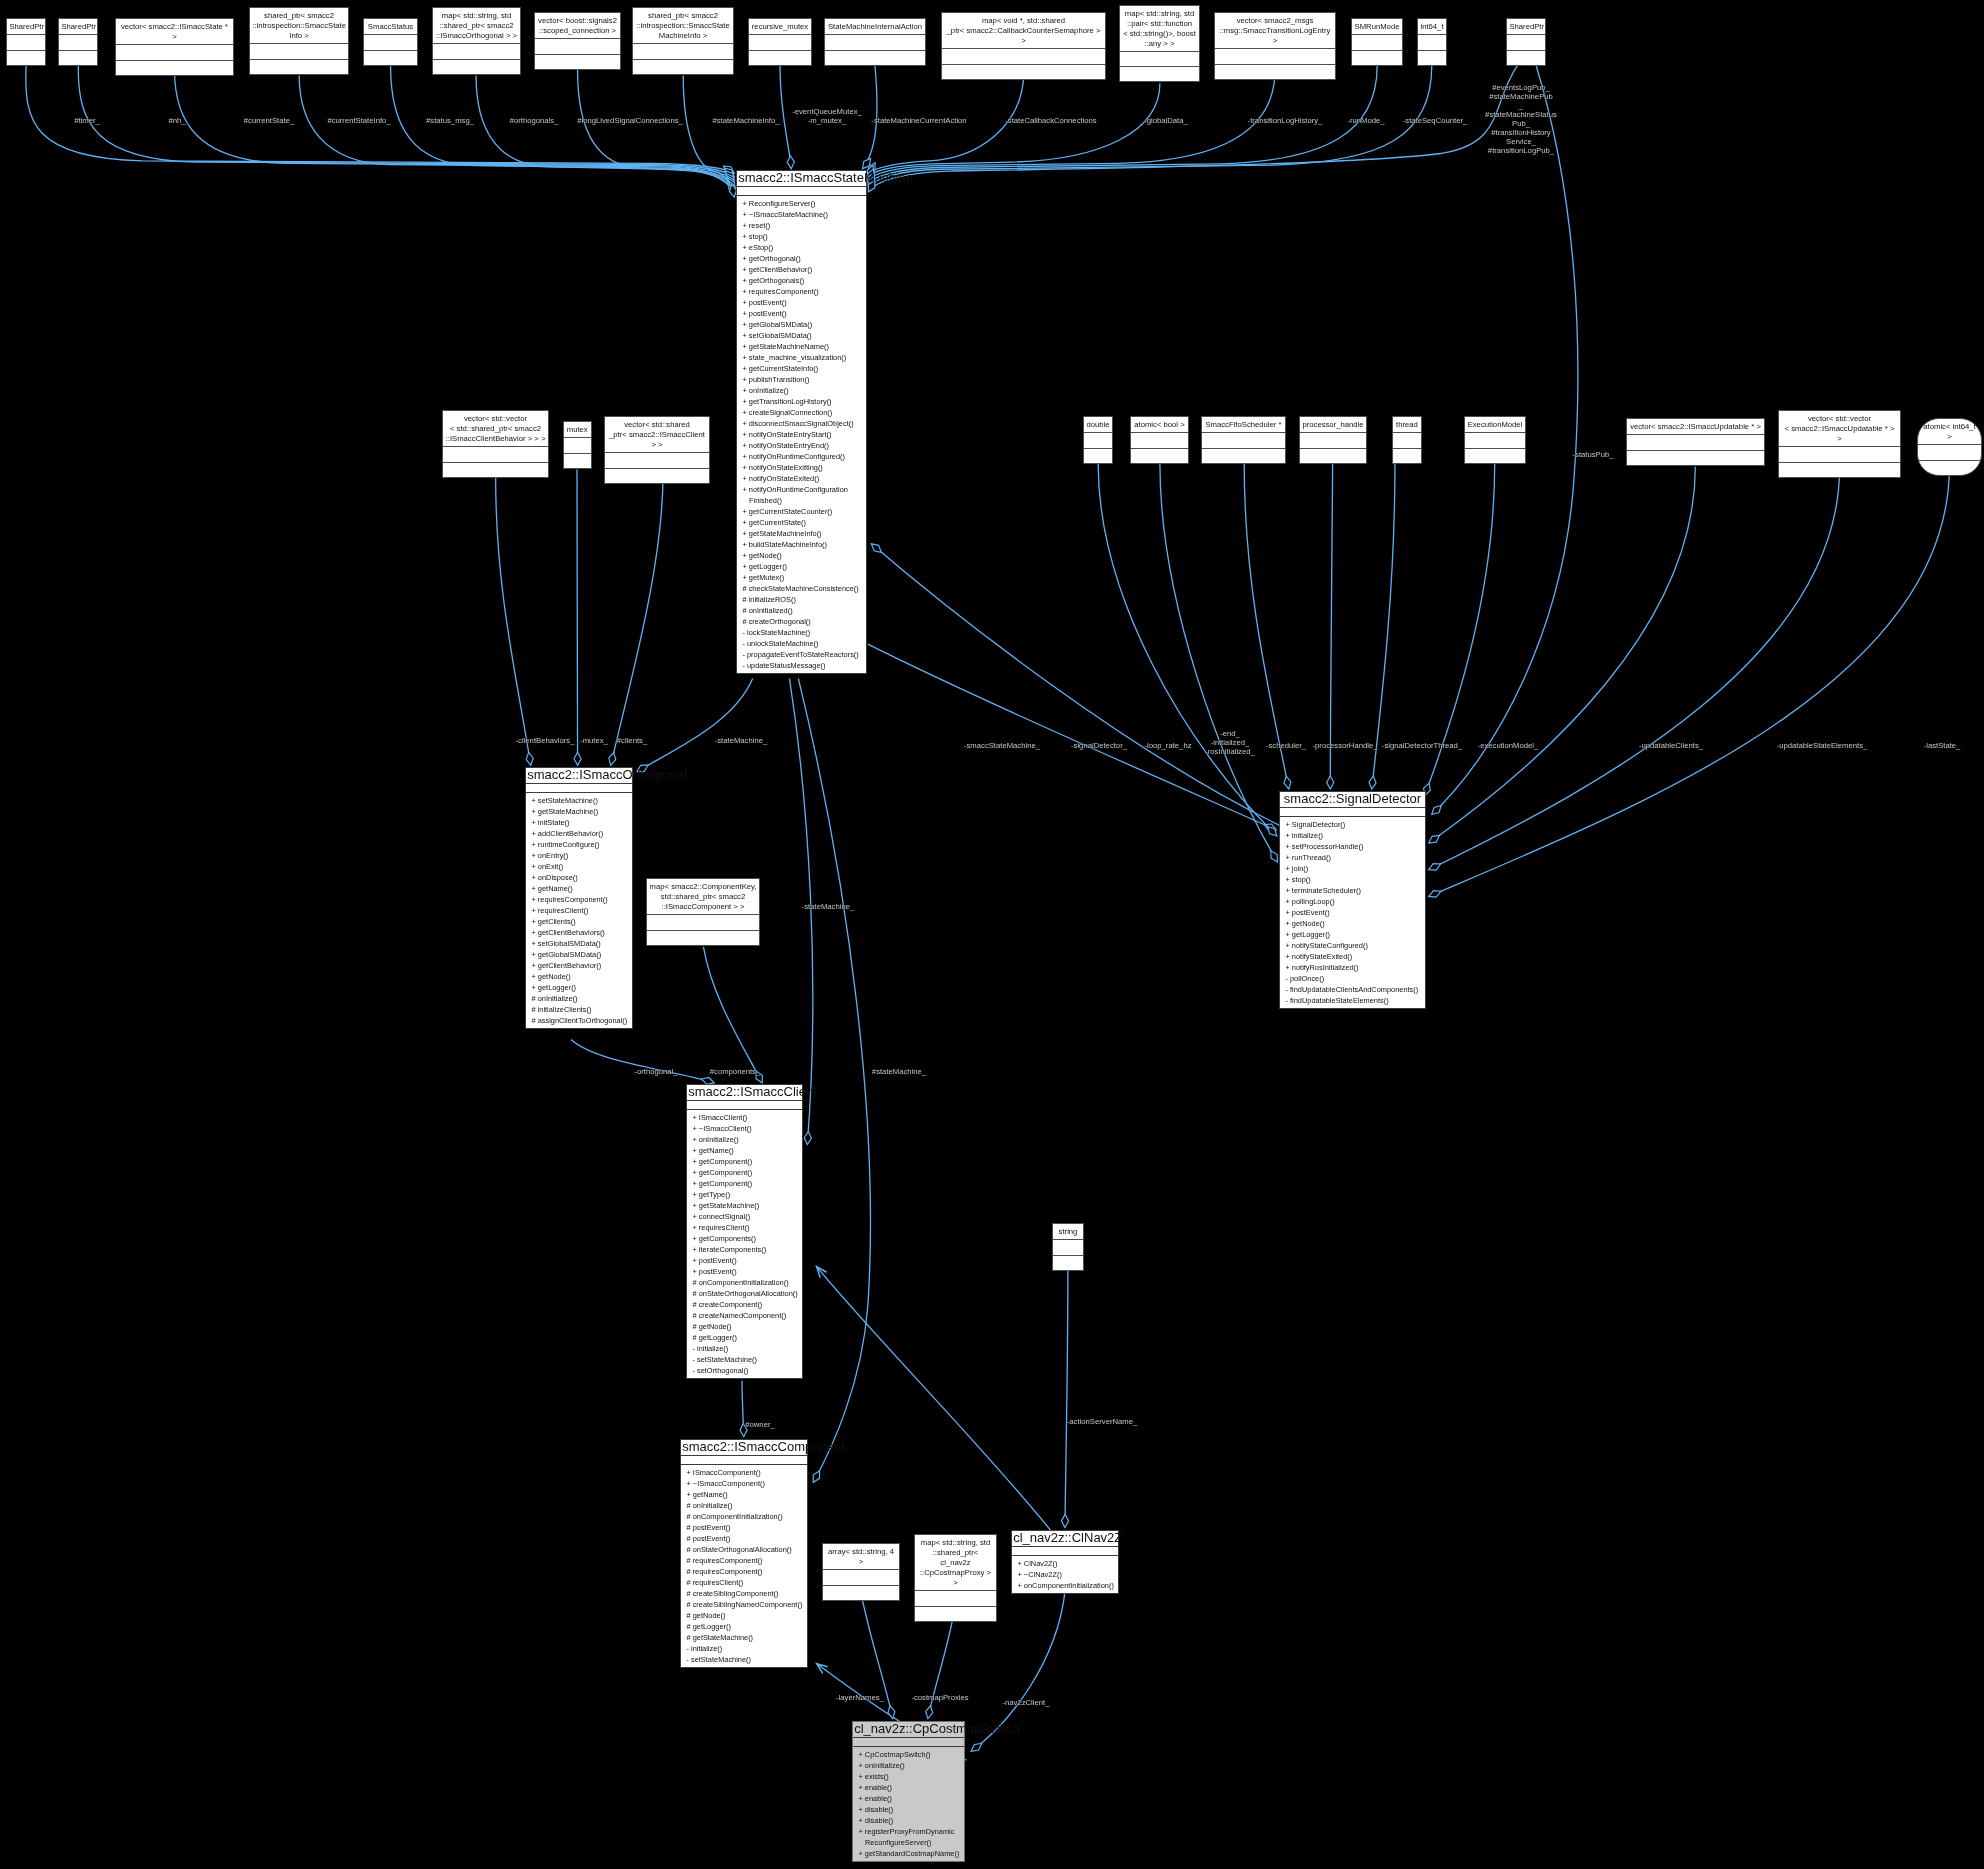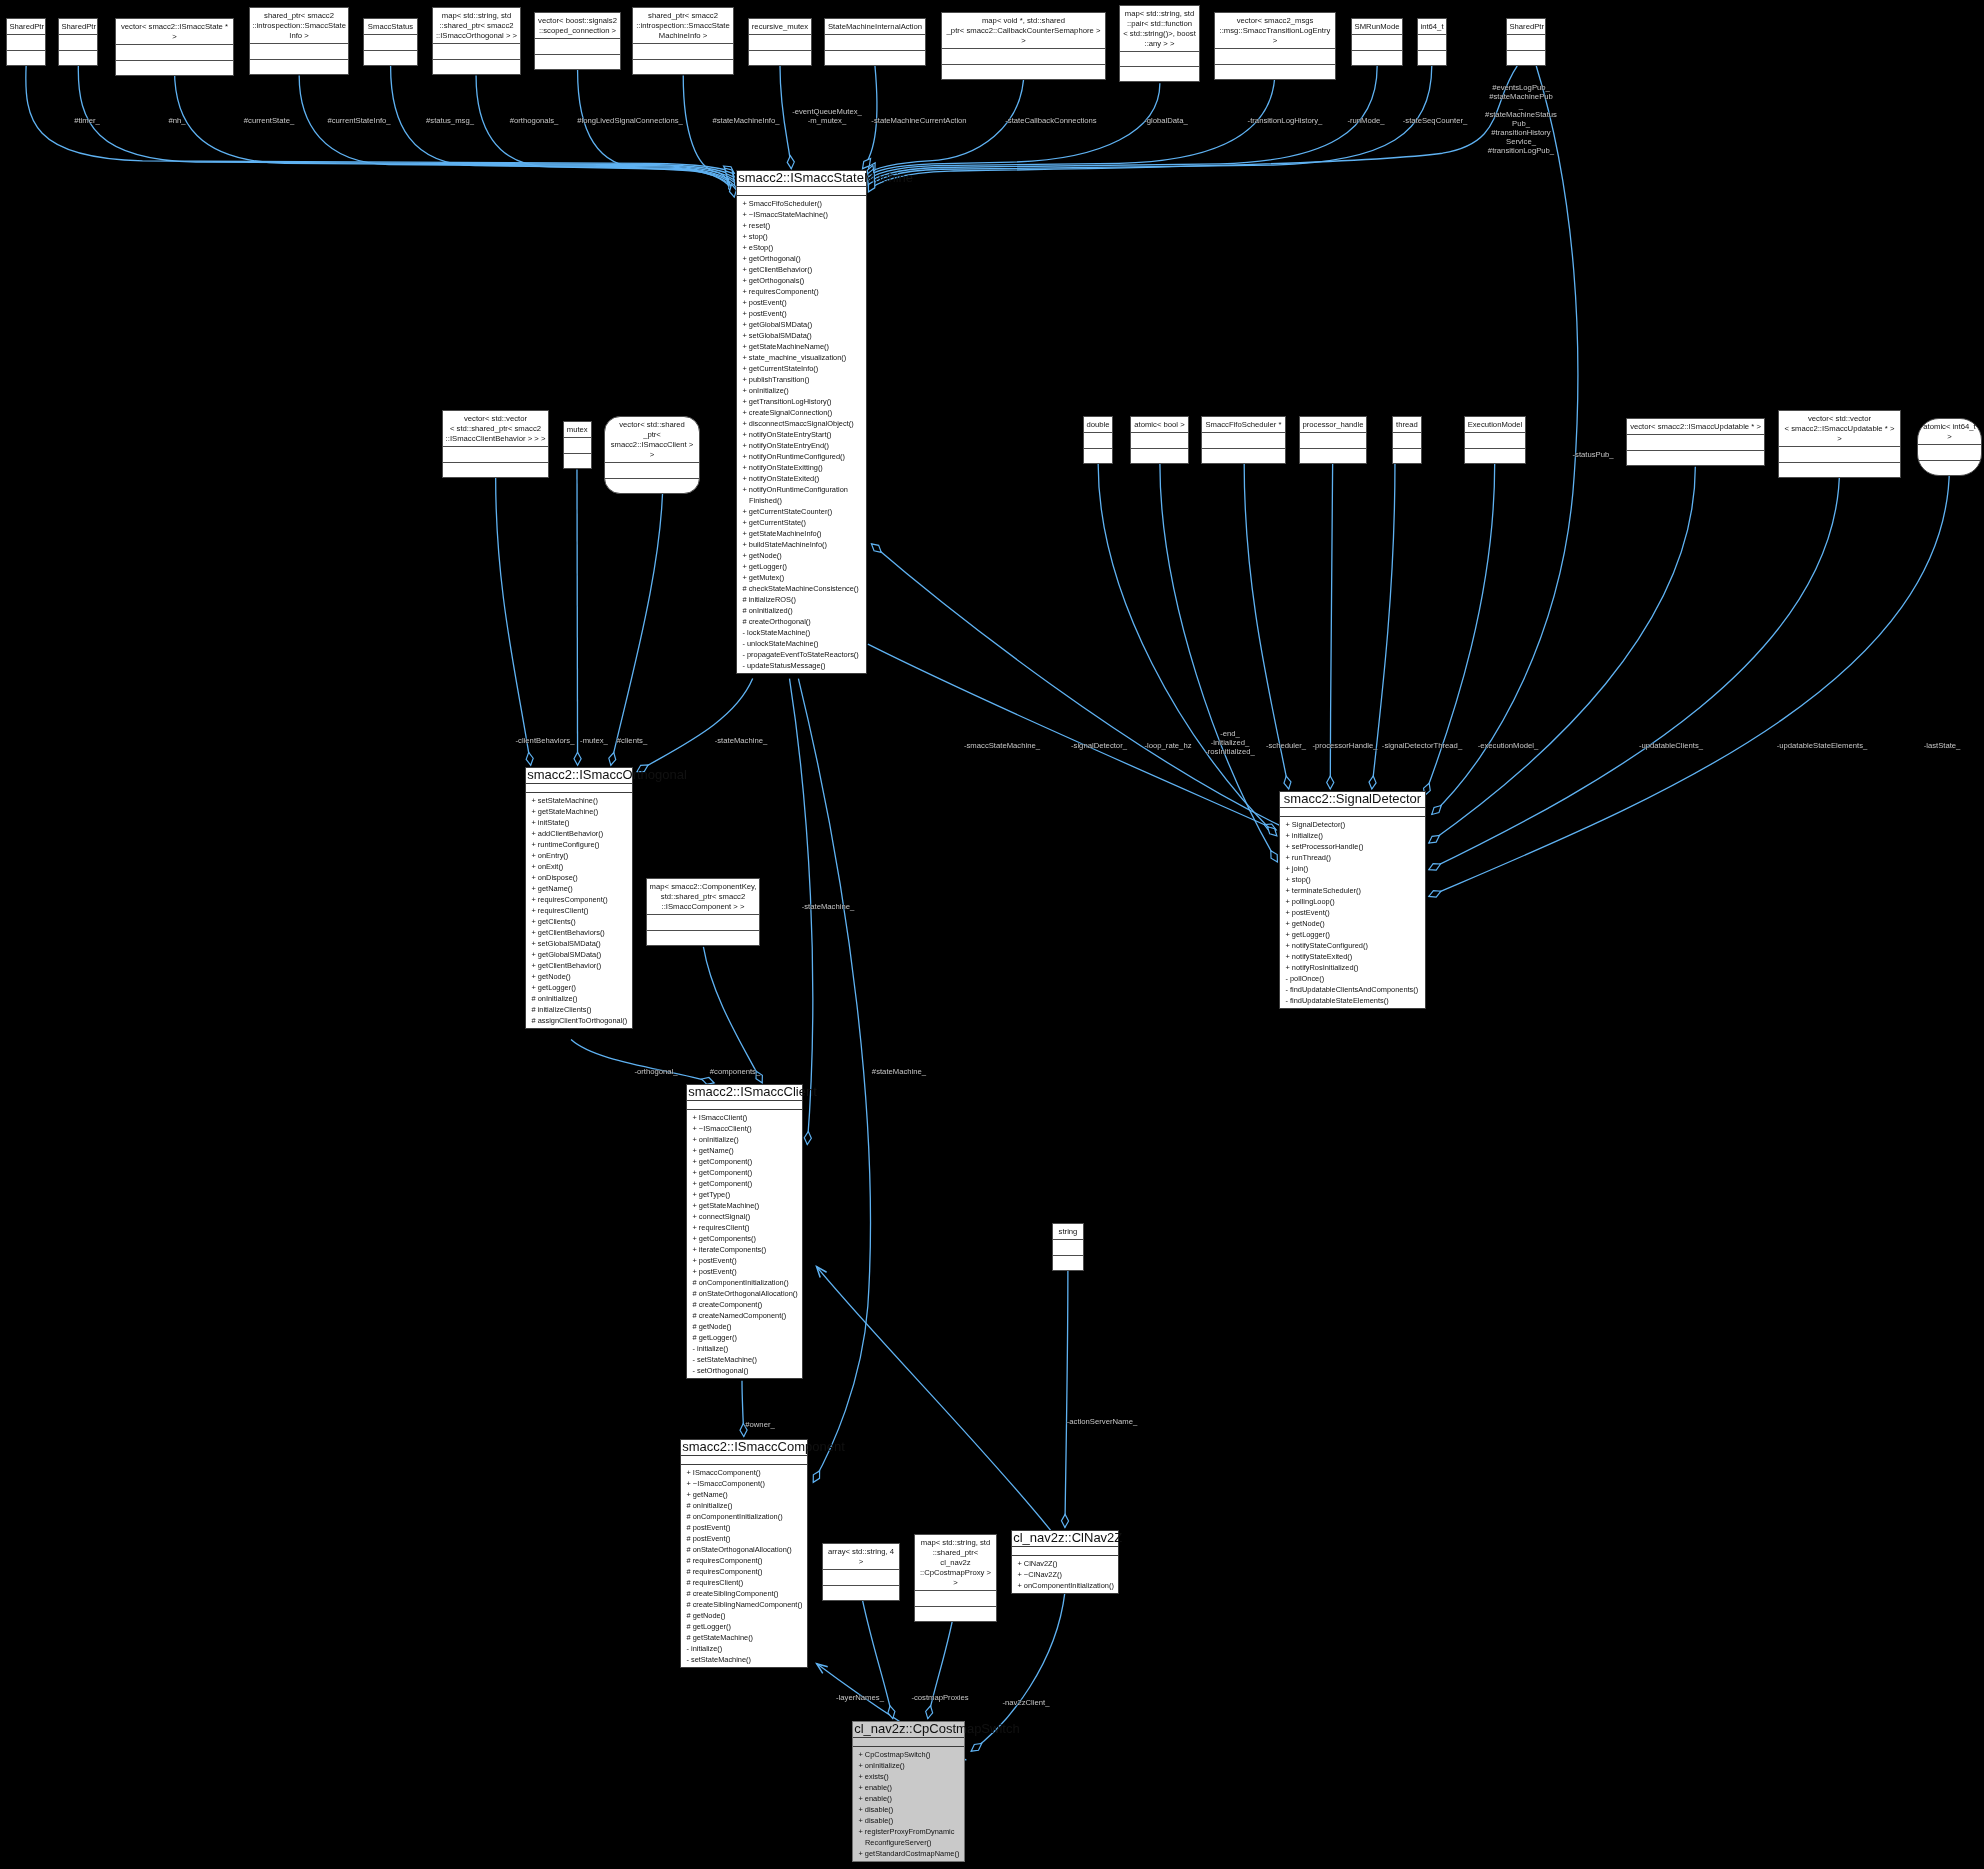--- a/index.html
+++ b/index.html
@@ -177,21 +177,21 @@
 &lt; std::shared_ptr&lt; smacc2
 ::ISmaccClientBehavior &gt; &gt; &gt;</div>
         <div class="c1"></div>
         <div class="c2"></div>
       </div>
       <div class="box" style="left: 563px; top: 421px; width: 28.5px;">
         <div class="t">mutex</div>
         <div class="c1"></div>
         <div class="c2"></div>
       </div>
-      <div class="box" style="left: 604px; top: 416px; width: 96px; border-radius: 16px;">
+      <div class="box" style="left: 604px; top: 416px; width: 106px;">
         <div class="t">vector&lt; std::shared
 _ptr&lt; smacc2::ISmaccClient &gt; &gt;</div>
         <div class="c1"></div>
         <div class="c2"></div>
       </div>
       <div class="box" style="left: 1083px; top: 416px; width: 30px;">
         <div class="t">double</div>
         <div class="c1"></div>
         <div class="c2"></div>
       </div>
@@ -257,21 +257,21 @@
         <div class="t">map&lt; std::string, std
 ::shared_ptr&lt; cl_nav2z
 ::CpCostmapProxy &gt; &gt;</div>
         <div class="c1"></div>
         <div class="c2"></div>
       </div>
       <div class="cls" style="left: 736px; top: 170px; width: 131px;">
         <div class="t">smacc2::ISmaccStateMachine</div>
         <div class="attrs"></div>
         <div class="ms">
-          <div class="m">+ SmaccFifoScheduler()</div>
+          <div class="m">+ ReconfigureServer()</div>
           <div class="m">+ ~ISmaccStateMachine()</div>
           <div class="m">+ reset()</div>
           <div class="m">+ stop()</div>
           <div class="m">+ eStop()</div>
           <div class="m">+ getOrthogonal()</div>
           <div class="m">+ getClientBehavior()</div>
           <div class="m">+ getOrthogonals()</div>
           <div class="m">+ requiresComponent()</div>
           <div class="m">+ postEvent()</div>
           <div class="m">+ postEvent()</div>

